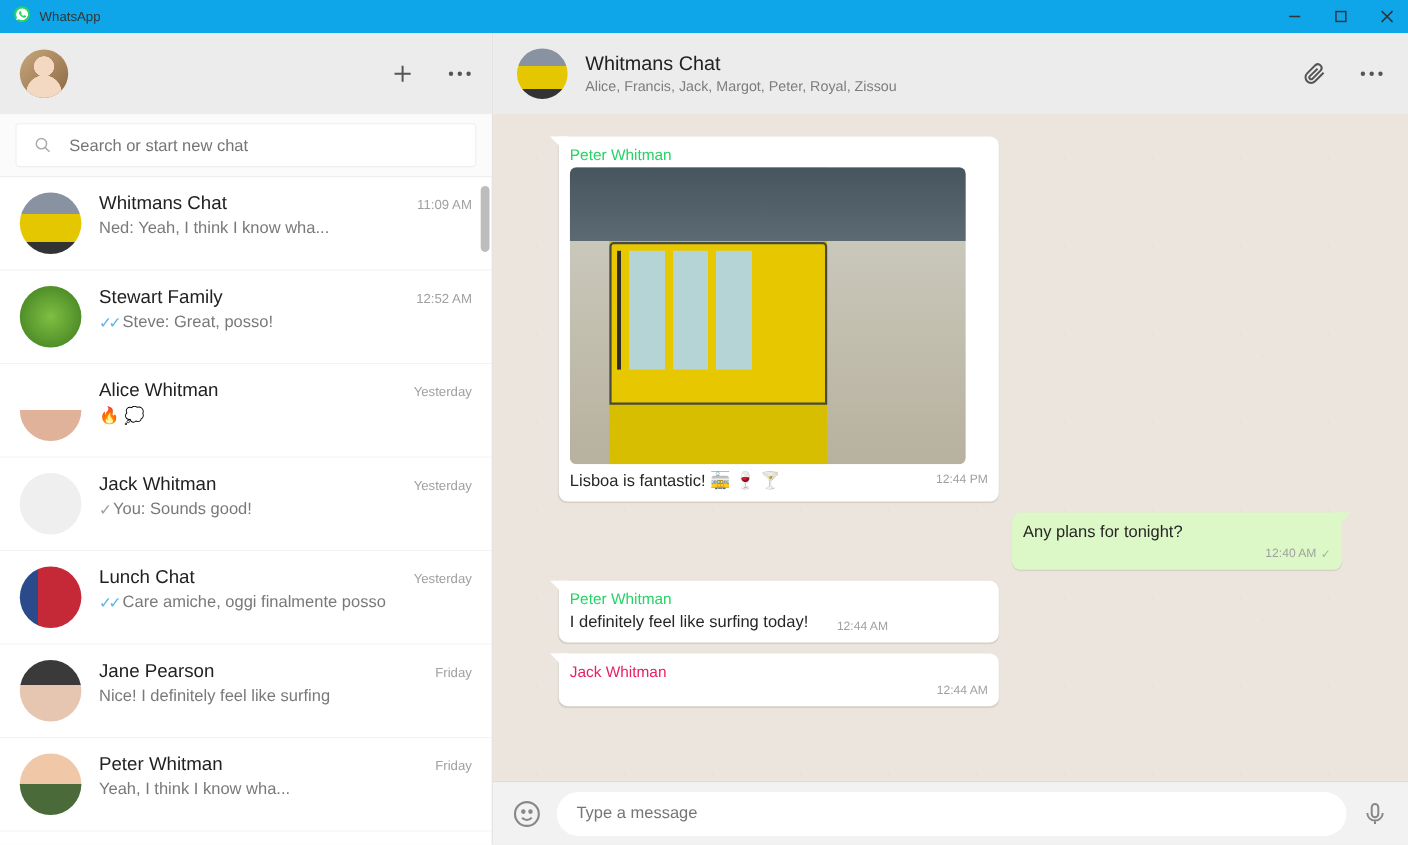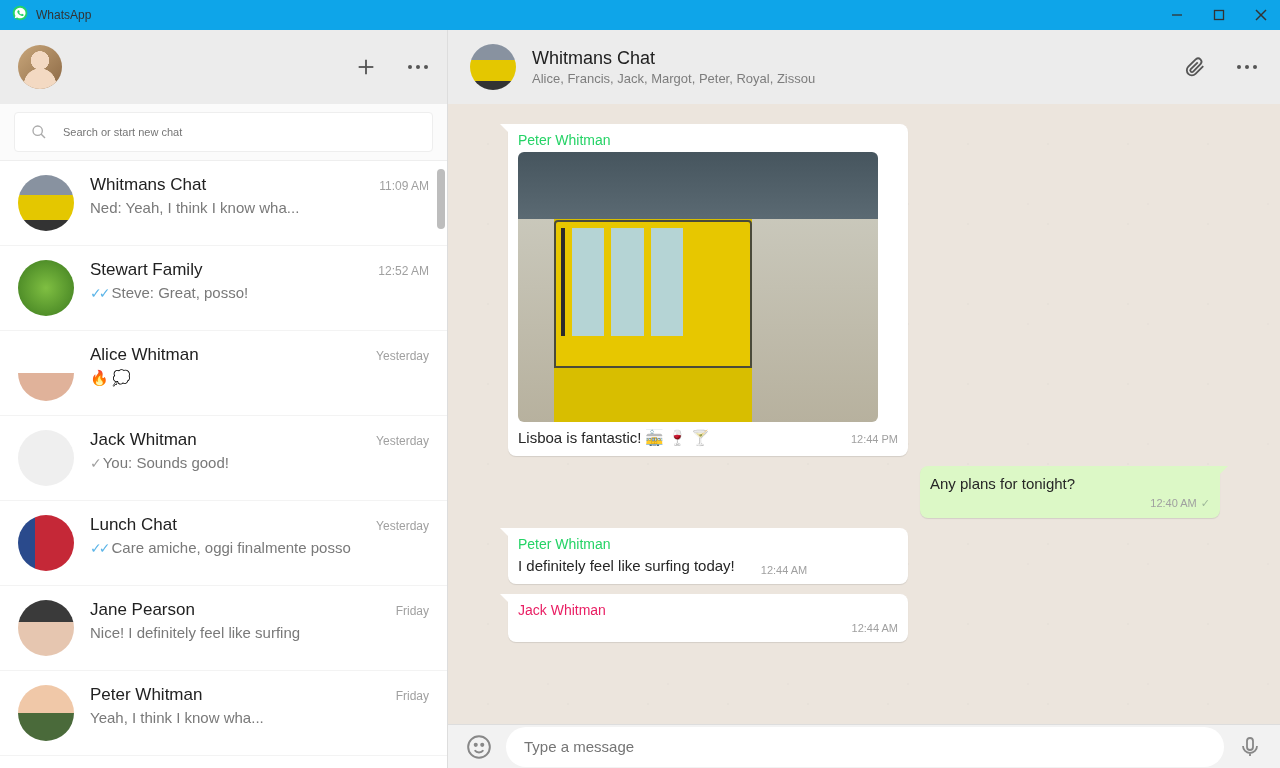--- a/index.html
+++ b/index.html
@@ -21,21 +21,21 @@
 .sidebar-header { height:74px; background:#ECECEC; display:flex; align-items:center; justify-content:space-between; padding:0 18px; }
 .avatar-sm { width:44px; height:44px; border-radius:50%; background:linear-gradient(135deg,#C9A77B 0%,#8B6844 100%); position:relative; overflow:hidden; }
 .avatar-sm::after { content:""; position:absolute; inset:0; background:radial-gradient(circle at 50% 35%,#F3D9C2 0%,#F3D9C2 25%,transparent 26%),radial-gradient(circle at 50% 90%,#F3D9C2 0%,#F3D9C2 35%,transparent 36%); }
 .sidebar-header-actions { display:flex; gap:30px; align-items:center; }
 .icon-btn { color:#555; cursor:pointer; }
 .icon-btn svg { display:block; }
 
 .search-bar { padding:8px 14px; background:#FBFBFB; border-bottom:1px solid #EEE; }
 .search-box { background:#FFF; border:1px solid #EEE; border-radius:4px; height:40px; display:flex; align-items:center; padding:0 16px; gap:16px; }
 .search-box svg { color:#AAA; }
-.search-box input { border:none; outline:none; font-size:11px; color:#777; flex:1; background:transparent; }
+.search-box input { border:none; outline:none; font-size:15px; color:#777; flex:1; background:transparent; }
 
 .chat-list { flex:1; overflow-y:auto; position:relative; }
 .chat-item { display:flex; align-items:flex-start; padding:14px 18px; gap:16px; cursor:pointer; border-bottom:1px solid #F3F3F3; }
 .chat-avatar { width:56px; height:56px; border-radius:50%; flex-shrink:0; background:#CCC; position:relative; overflow:hidden; }
 .chat-body { flex:1; min-width:0; }
 .chat-row1 { display:flex; justify-content:space-between; align-items:baseline; margin-bottom:4px; }
 .chat-name { font-size:17px; font-weight:500; color:#212121; }
 .chat-time { font-size:12px; color:#A0A0A0; }
 .chat-preview { font-size:15px; color:#797979; white-space:nowrap; overflow:hidden; text-overflow:ellipsis; display:flex; align-items:center; gap:4px; }
 .checkmarks { color:#5CB5E8; font-size:14px; letter-spacing:-3px; }
@@ -76,27 +76,27 @@
 .bubble .meta { font-size:11px; color:#A0A0A0; text-align:right; margin-top:2px; display:flex; justify-content:flex-end; align-items:center; gap:4px;}
 .bubble.media .img { width:360px; height:270px; border-radius:6px; margin:2px 0 6px;
   background:
     linear-gradient(#46555E 0%,#5B6A73 25%,transparent 25%),
     linear-gradient(90deg,transparent 10%,#D8BE00 10%,#D8BE00 65%,transparent 65%),
     linear-gradient(#CFCFC4 0%,#B7B19E 100%);
   position:relative; overflow:hidden;
 }
 .bubble.media .img::before{content:"";position:absolute;left:10%;top:25%;right:35%;bottom:20%;background:#E7C700;border:2px solid #4A4A3A;border-radius:4px 4px 0 0;}
 .bubble.media .img::after{content:"";position:absolute;left:12%;top:28%;right:38%;height:40%;background:linear-gradient(90deg,#2B2B2B 0 2%,transparent 2% 6%,#B5D4D5 6% 24%,transparent 24% 28%,#B5D4D5 28% 46%,transparent 46% 50%,#B5D4D5 50% 68%,transparent 68%);}
-.bubble.media .caption-row{display:flex;align-items:center;justify-content:space-between;}
+.bubble.media .caption-row{display:flex;align-items:flex-start;justify-content:space-between;}
 .bubble.media .text{flex:1;}
 
 .bubble.left::before{content:"";position:absolute;left:-8px;top:0;border:8px solid transparent;border-top-color:#FFF;border-right-color:#FFF;}
 .bubble.out.right::before{content:"";position:absolute;right:-8px;top:0;border:8px solid transparent;border-top-color:#DCF8C6;border-left-color:#DCF8C6;}
 
-.composer { height:44px; background:#F2F2F2; border-top:1px solid #DDD; display:flex; align-items:center; padding:0 18px; gap:14px; }
+.composer { height:58px; background:#F2F2F2; border-top:1px solid #DDD; display:flex; align-items:center; padding:0 18px; gap:14px; }
 .composer svg{color:#888;}
 .composer-input{flex:1;background:#FFF;border-radius:22px;height:40px;display:flex;align-items:center;padding:0 18px;}
 .composer-input input{border:none;outline:none;flex:1;font-size:15px;color:#888;background:transparent;}
 </style>
 </head>
 <body>
 
 <div class="titlebar">
   <div class="titlebar-left">
     <span>

